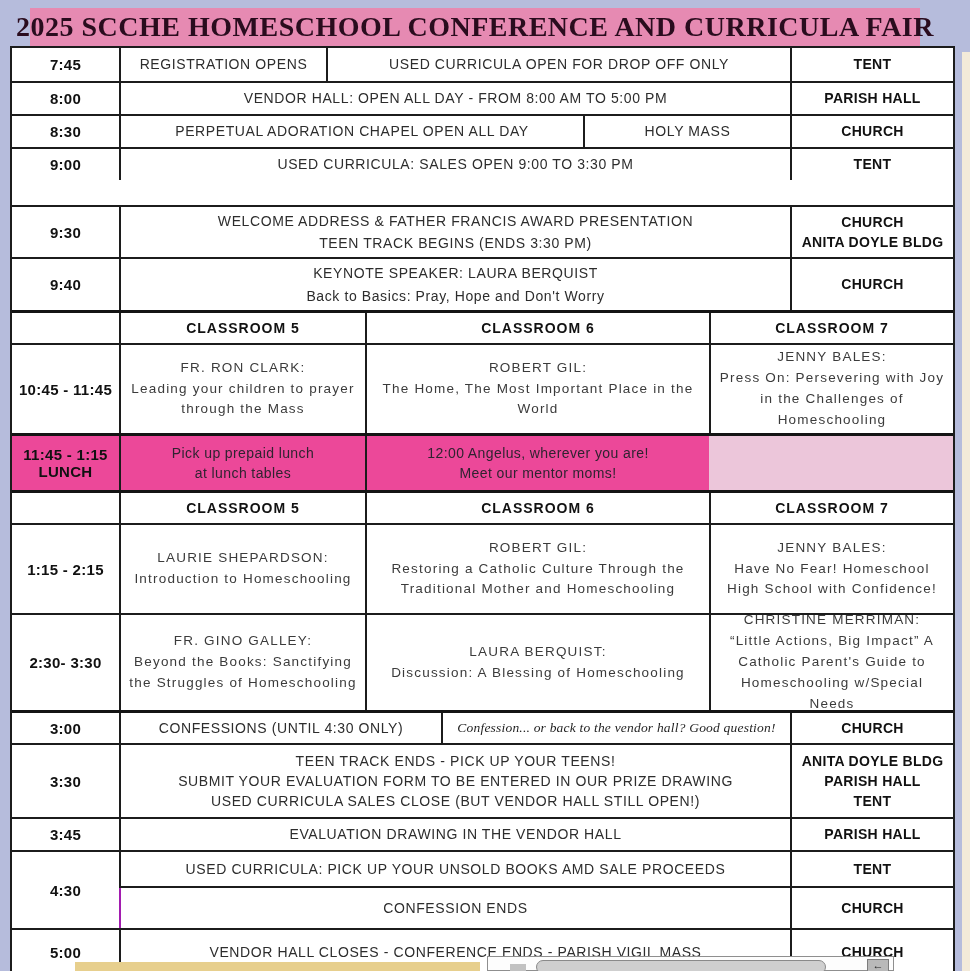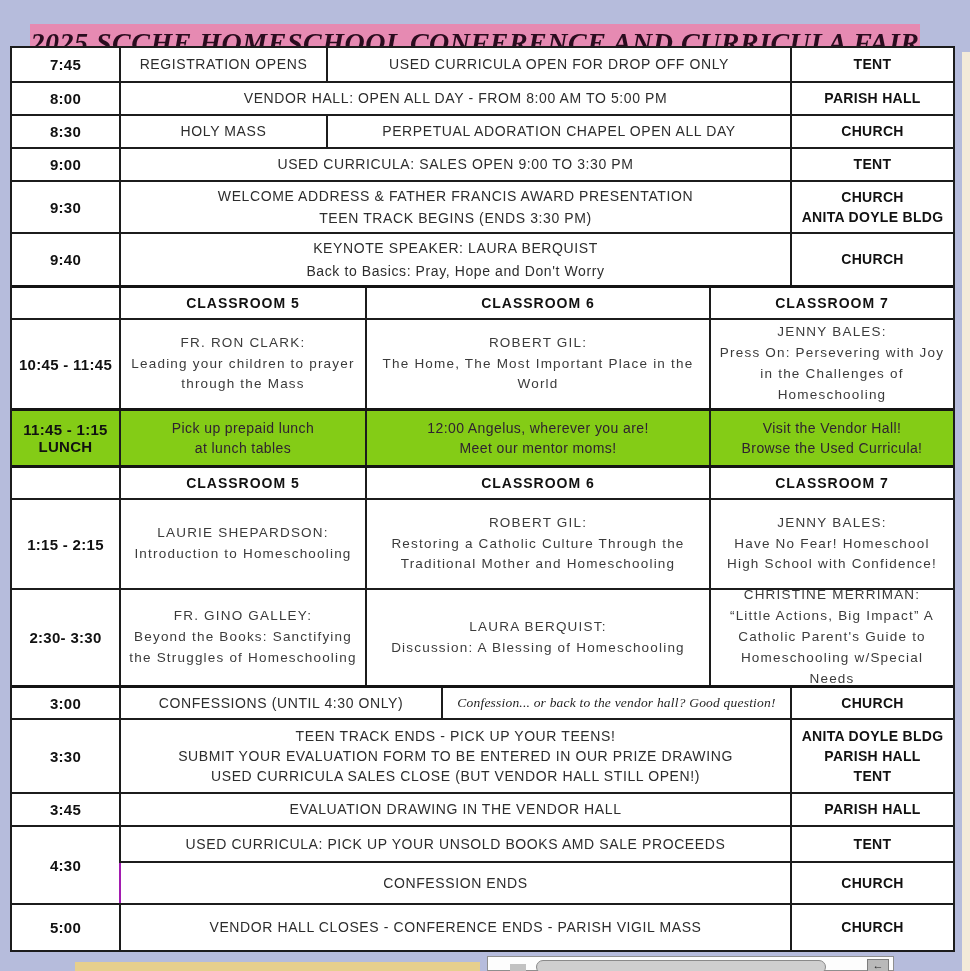--- a/index.html
+++ b/index.html
@@ -3,22 +3,22 @@
 <meta charset="utf-8">
 <style>
   html,body{margin:0;padding:0;}
   body{
     width:970px;height:971px;position:relative;overflow:hidden;
     background:#b6bcdc;
     font-family:"Liberation Sans",sans-serif;
   }
   .edge-strip{position:absolute;right:0;top:52px;width:8px;height:919px;background:#f3ead9;}
   .banner{
-    position:absolute;left:30px;top:24px;width:890px;height:38px;
-    background:#e68ab2;display:flex;align-items:center;justify-content:center;font-style:italic;
+    position:absolute;left:30px;top:8px;width:890px;height:38px;
+    background:#e68ab2;display:flex;align-items:center;justify-content:center;
   }
   .banner .title{
     font-family:"Liberation Serif",serif;font-weight:bold;font-size:28px;
     color:#2a0c1e;letter-spacing:0.5px;white-space:nowrap;
   }
   .sched{
     position:absolute;left:10px;top:46px;width:945px;
     background:#fff;border:2px solid #1c1c1c;box-sizing:border-box;
   }
   .row{display:flex;box-sizing:border-box;background:#fff;}
@@ -35,24 +35,24 @@
   .ev{font-size:14px;letter-spacing:0.6px;color:#2d2d2d;line-height:1.45;}
   .flex1{flex:1;}
   .w207{width:207px;flex:none;}
   .w322{width:322px;flex:none;}
   .c5{width:246px;flex:none;}
   .c6{width:344px;flex:none;}
   .c7{flex:1;}
   .hdr{font-weight:bold;font-size:14px;letter-spacing:1px;color:#111;}
   .sess{font-size:13.5px;letter-spacing:1.2px;line-height:1.55;color:#3b3b3b;}
   .note{font-family:Liberation Serif, serif;font-style:italic;font-size:13.5px;color:#1f1f1f;letter-spacing:0.2px;}
-  .h33{height:33px;justify-content:space-between;} .h52{height:52px;} .h53{height:53px;} .h90{height:90px;}
+  .h33{height:33px;justify-content:space-between;} .h52{height:52px;margin-top:25px;} .h53{height:53px;} .h90{height:90px;}
   .h57{height:57px;} .h97{height:97px;} .h74{height:74px;} .h78{height:78px;} .h47{height:47px;}
   .lunch{background:#ecc6da;}
-  .lunch .c{background:#84cc16;align-items:center;}
+  .lunch .c{background:#ec4899;align-items:center;}
   .lunch .ev{color:#2f2330;letter-spacing:0.4px;}
   .subwrap{flex:1;display:flex;flex-direction:column;padding:0;}
   .subrow{display:flex;flex:none;box-sizing:border-box;}
   .subrow + .subrow{border-top:2px solid #1c1c1c;}
   .sr1{height:34px;} .sr2{height:42px;}
   .gap2{margin-top:2px;}
   
   .yellow-bar{position:absolute;left:75px;top:962px;width:405px;height:9px;background:#e7cf8d;}
   .widget-panel{
     position:absolute;left:487px;top:956px;width:407px;height:15px;
@@ -89,22 +89,22 @@
   </div>
 
   <div class="row h33">
     <div class="c time">8:00</div>
     <div class="c flex1 ev">VENDOR HALL: OPEN ALL DAY - FROM 8:00 AM TO 5:00 PM</div>
     <div class="c loc">PARISH HALL</div>
   </div>
 
   <div class="row h33">
     <div class="c time">8:30</div>
+    <div class="c flex1 ev">PERPETUAL ADORATION CHAPEL OPEN ALL DAY</div>
     <div class="c w207 ev">HOLY MASS</div>
-    <div class="c flex1 ev">PERPETUAL ADORATION CHAPEL OPEN ALL DAY</div>
     <div class="c loc">CHURCH</div>
   </div>
 
   <div class="row h33">
     <div class="c time">9:00</div>
     <div class="c flex1 ev">USED CURRICULA: SALES OPEN 9:00 TO 3:30 PM</div>
     <div class="c loc">TENT</div>
   </div>
 
   <div class="row h52">
@@ -156,24 +156,20 @@
       <span>11:45 - 1:15</span>
       <span>LUNCH</span>
     </div>
     <div class="c c5 ev">
       <span>Pick up prepaid lunch</span>
       <span>at lunch tables</span>
     </div>
     <div class="c c6 ev">
       <span>12:00 Angelus, wherever you are!</span>
       <span>Meet our mentor moms!</span>
-    </div>
-    <div class="c c7 ev">
-      <span>Visit the Vendor Hall!</span>
-      <span>Browse the Used Curricula!</span>
     </div>
   </div>
 
   <div class="row h33 thick">
     <div class="c time"></div>
     <div class="c c5 hdr">CLASSROOM 5</div>
     <div class="c c6 hdr">CLASSROOM 6</div>
     <div class="c c7 hdr">CLASSROOM 7</div>
   </div>
 

